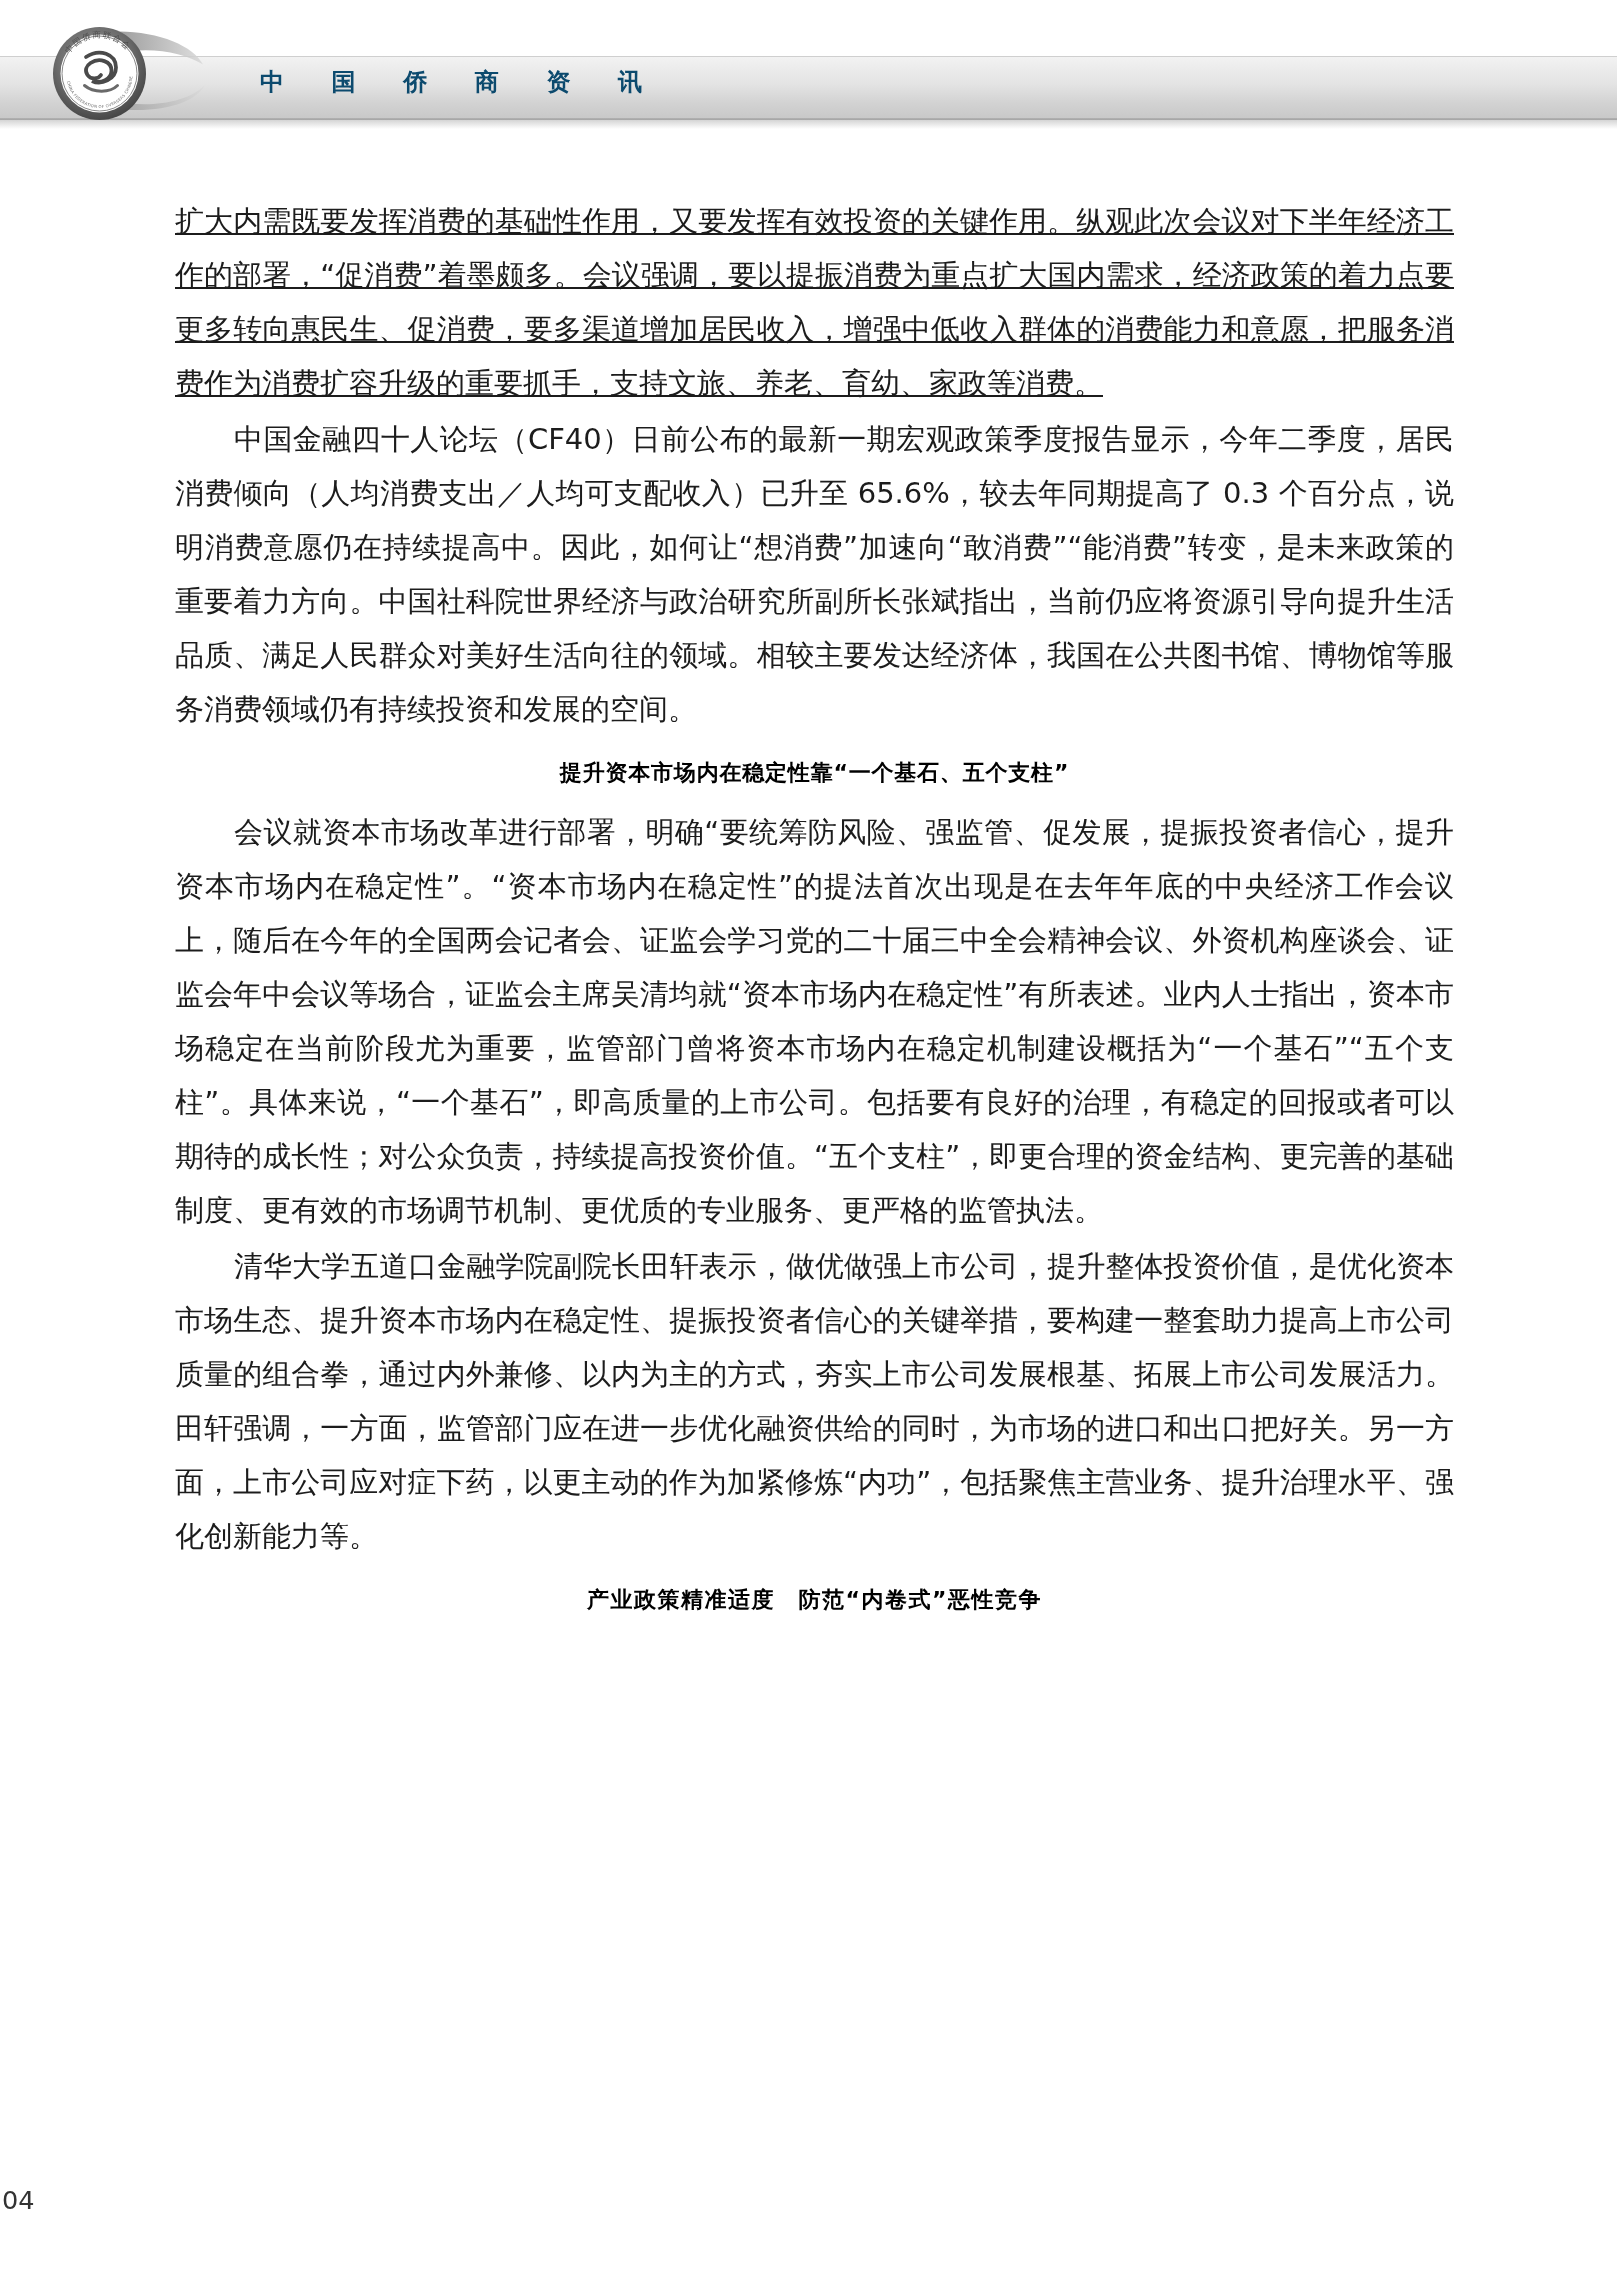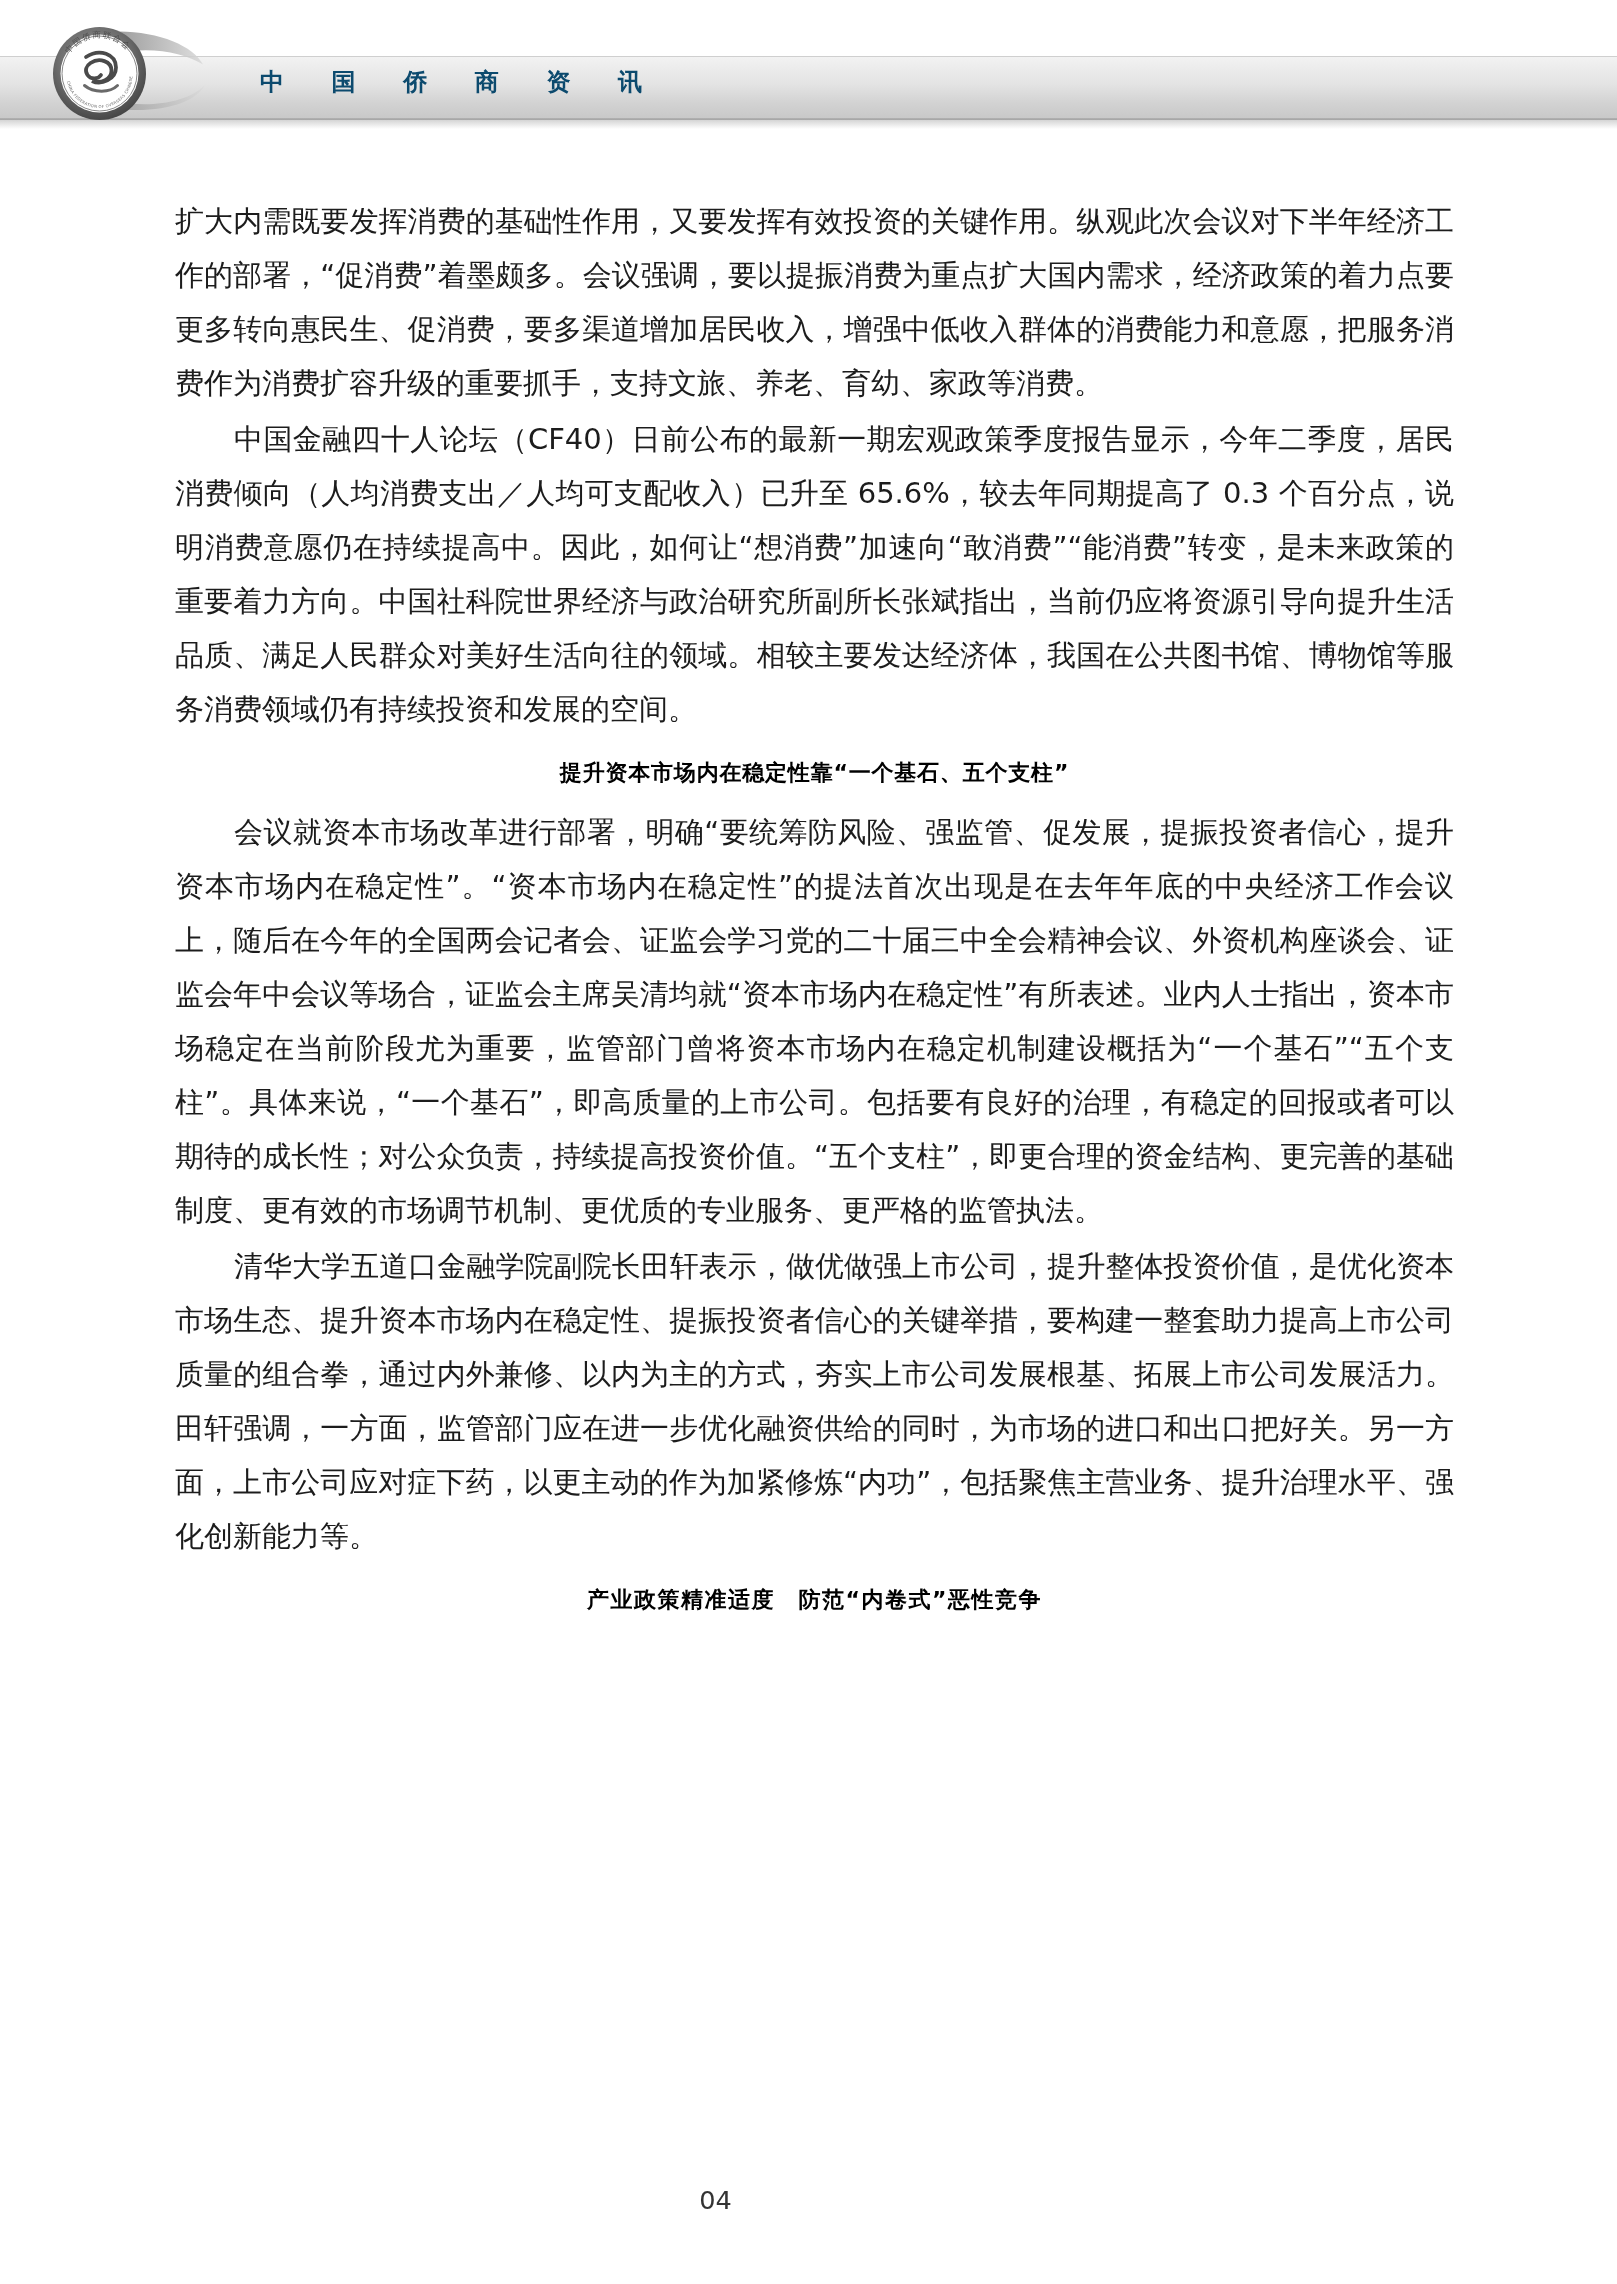--- a/index.html
+++ b/index.html
@@ -75,40 +75,39 @@
     font-size: 29px;
     line-height: 54px;
     text-align: justify;
     text-justify: inter-ideograph;
     margin: 0 0 1.5px 0;
     text-indent: 59px;
     color: #1c1c1c;
     font-family: "DejaVu Sans", "Liberation Sans", sans-serif;
     font-weight: 400;
   }
-  .para.first { text-indent: 0; }
+  .para.first { text-indent: 0; text-decoration: underline; }
   .subhead {
     font-size: 22px;
     line-height: 59px;
     font-weight: bold;
     text-align: center;
     margin: 7.5px 0 3px 0;
     color: #000;
     font-family: "DejaVu Sans", "Liberation Sans", sans-serif;
     letter-spacing: 0.8px;
   }
   .subhead.wide { letter-spacing: 1.5px; }
 
   
   .page-number {
     position: absolute;
-    left: 16px;
+    left: 2px;
     top: 2185px;
     width: 1399px;
-    text-align: center;
     font-size: 25.6px;
     color: #333;
     font-family: "DejaVu Sans", "Liberation Sans", sans-serif;
   }
 </style>
 </head>
 <body>
 
 <div class="page-header">
   <div class="header-band"></div>

